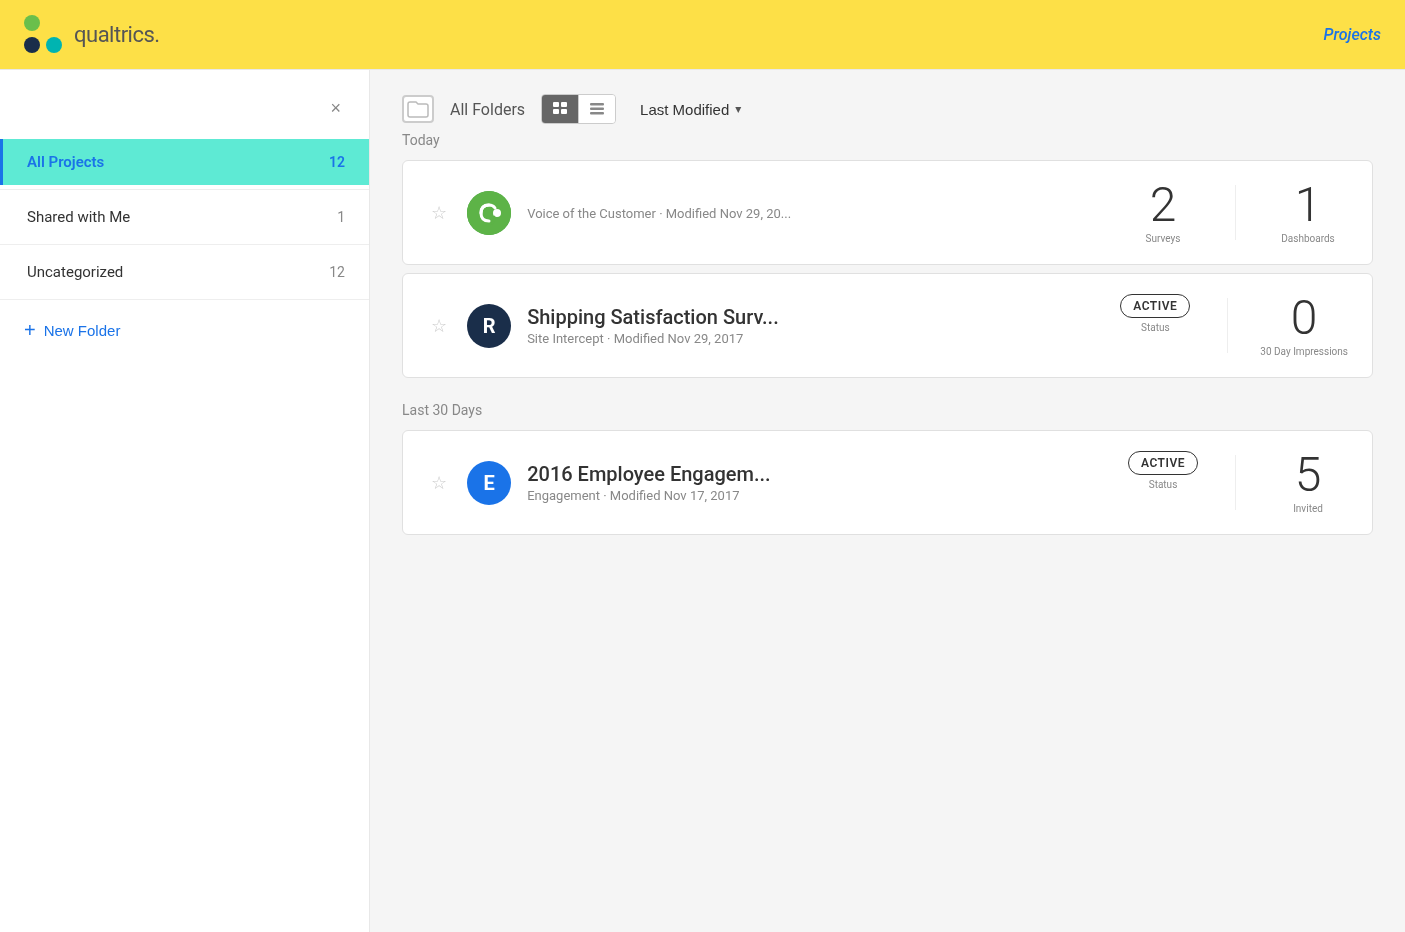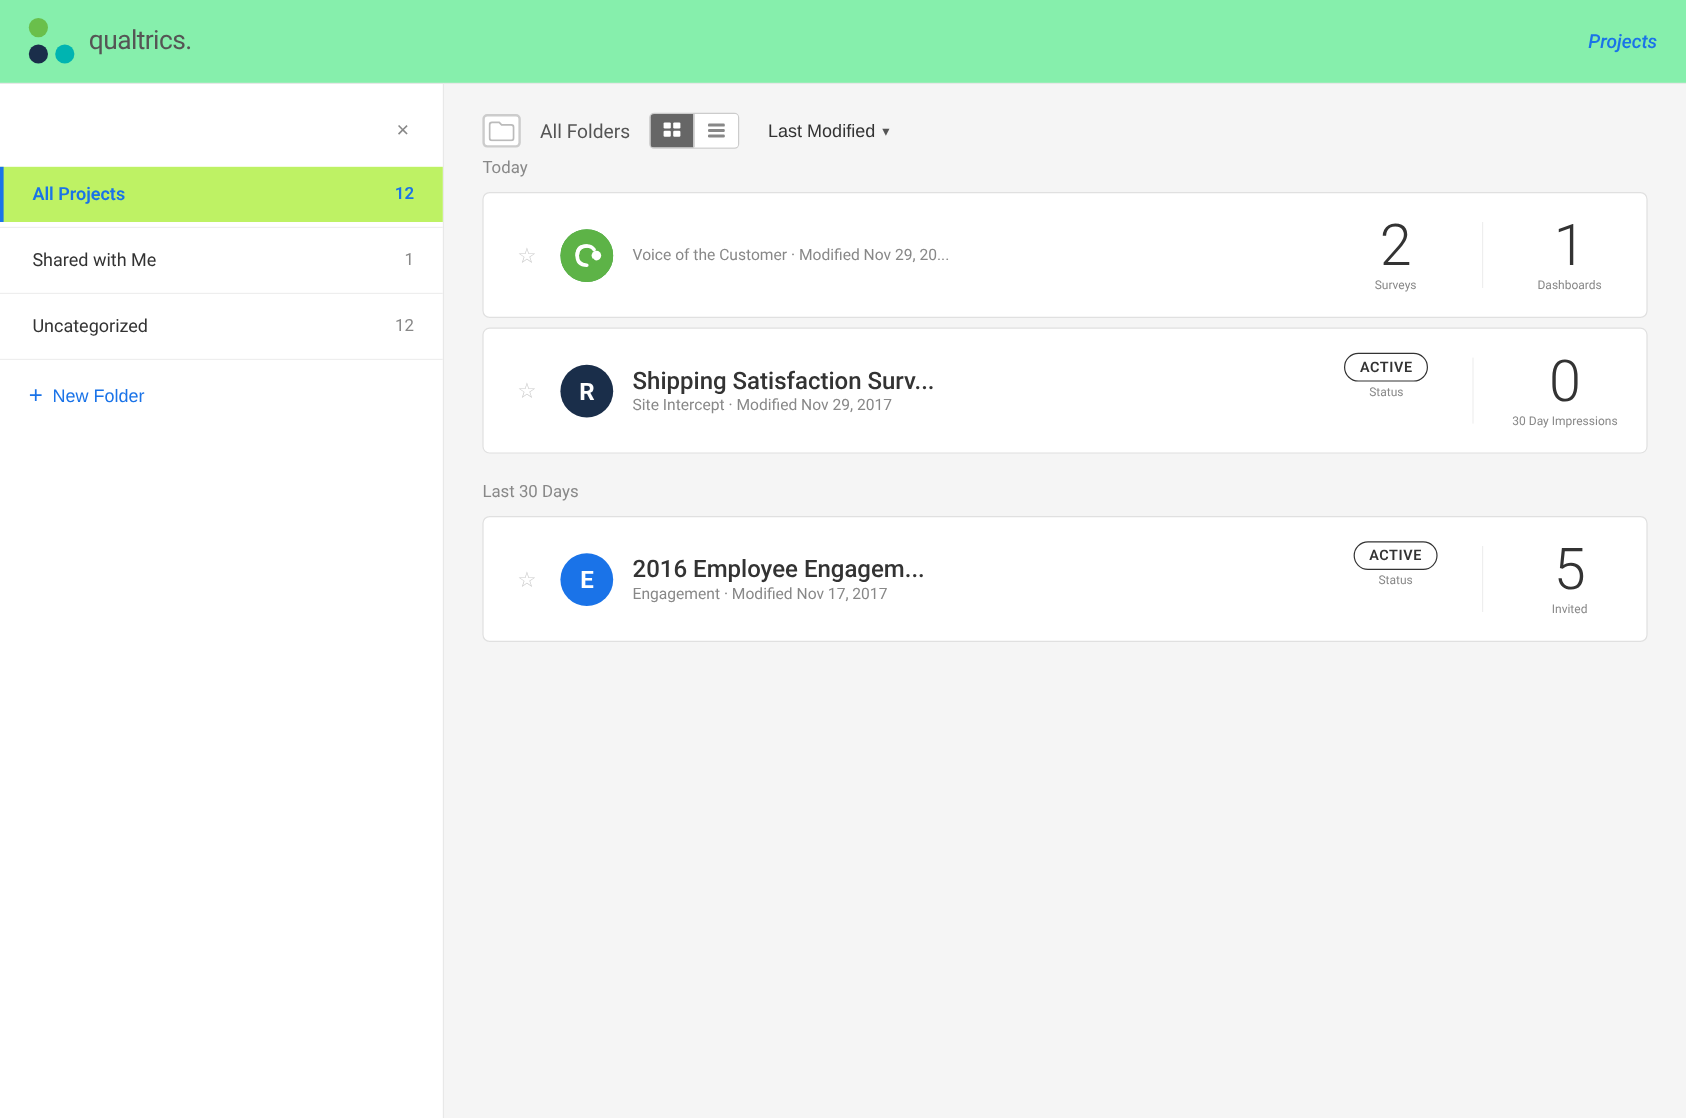--- a/index.html
+++ b/index.html
@@ -1,20 +1,20 @@
 <!DOCTYPE html>
 <html><head>
   <meta charset="utf-8">
   <style>
     * { box-sizing: border-box; margin: 0; padding: 0; }
     body { font-family: -apple-system, BlinkMacSystemFont, 'Segoe UI', Roboto, sans-serif; background: #f5f5f5; height: 932px; overflow: hidden; }
 
     
     .top-nav {
-      background: #86efac;
+      background: #fde047;
       height: 70px;
       display: flex;
       align-items: center;
       justify-content: space-between;
       padding: 0 24px;
       border-bottom: 1px solid #e8e8e8;
       position: relative;
       z-index: 10;
     }
     .logo-area {
@@ -83,21 +83,21 @@
     .sidebar-item {
       display: flex;
       align-items: center;
       justify-content: space-between;
       padding: 14px 24px;
       cursor: pointer;
       border-left: 3px solid transparent;
     }
     .sidebar-item.active {
       border-left-color: #1a73e8;
-      background: #bef264;
+      background: #5eead4;
     }
     .sidebar-item-label {
       font-size: 15px;
       color: #333;
     }
     .sidebar-item.active .sidebar-item-label {
       color: #1a73e8;
       font-weight: 600;
     }
     .sidebar-item-count {

